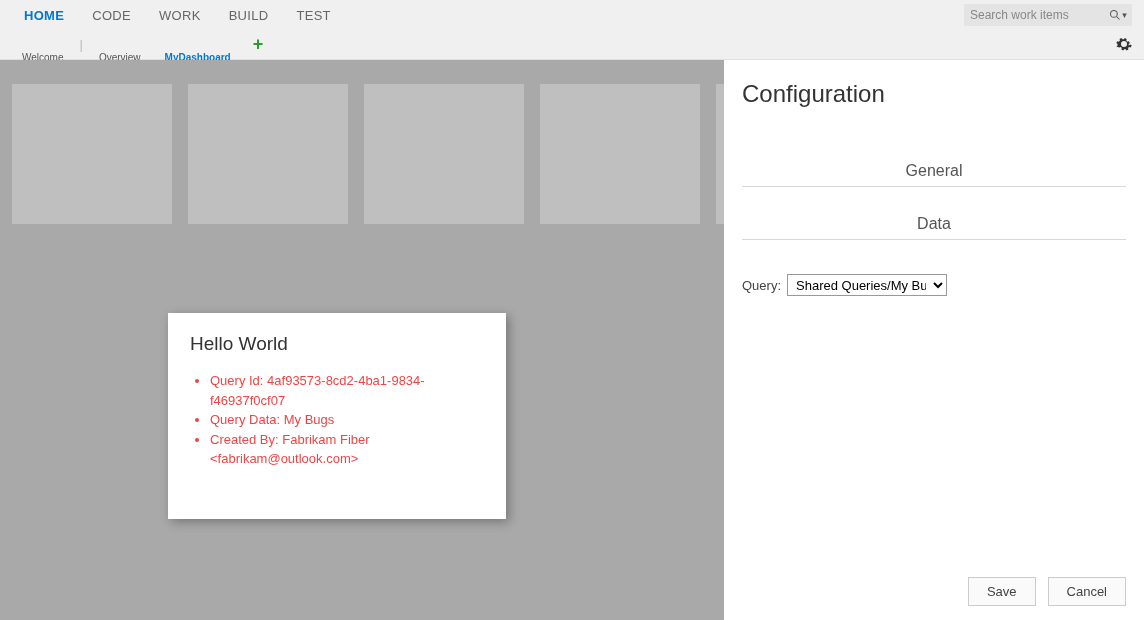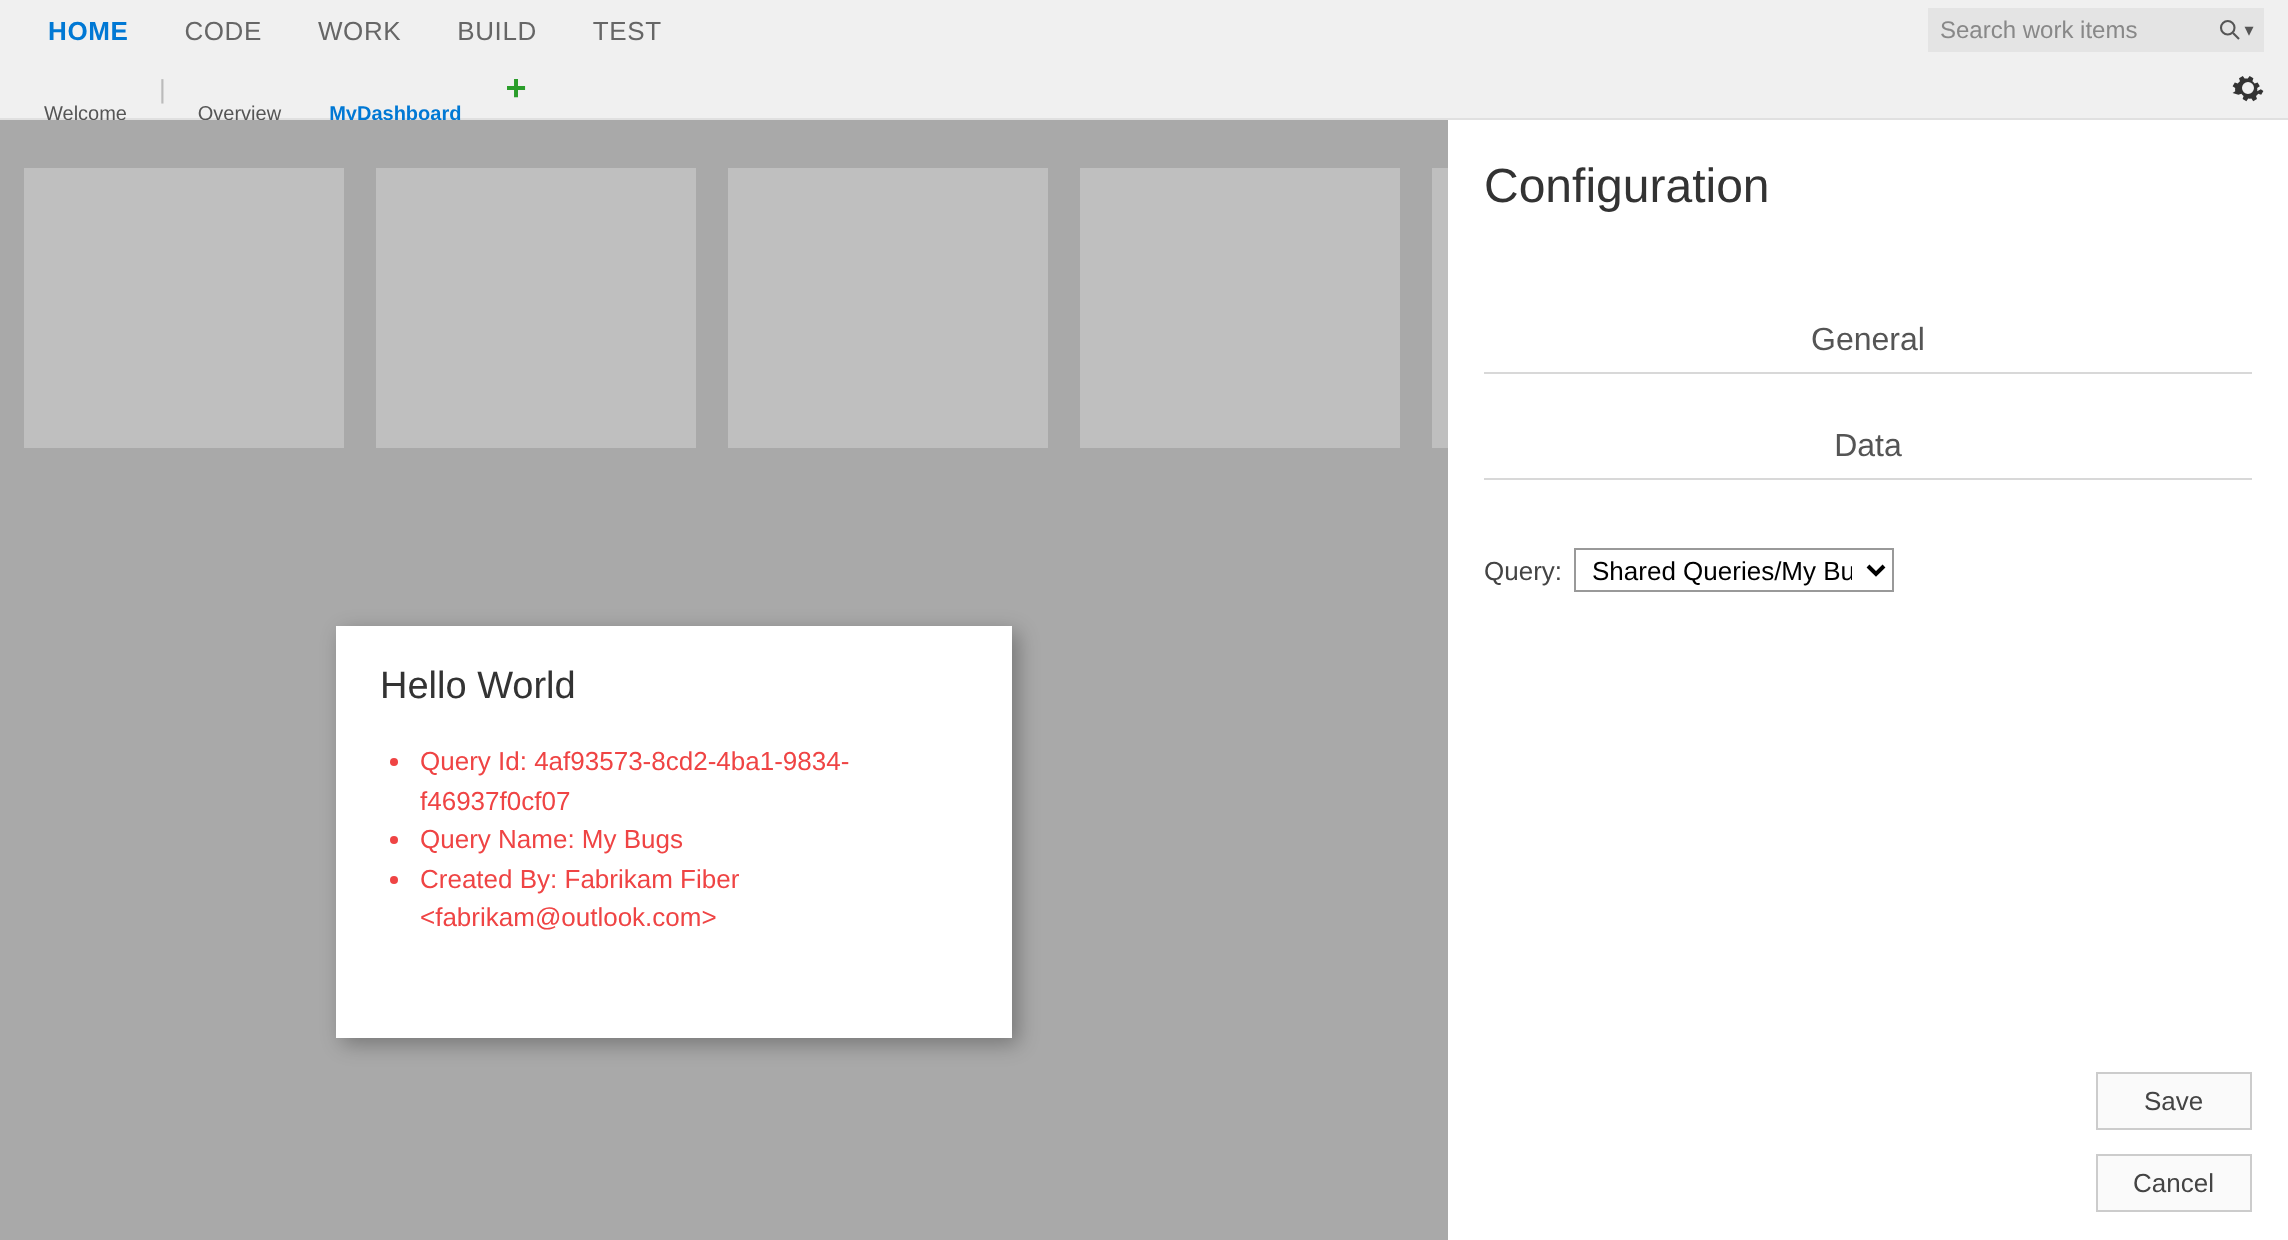--- a/index.html
+++ b/index.html
@@ -191,21 +191,20 @@
       width: 160px;
       height: 22px;
       background: #fff;
     }
     .panel-footer {
       position: absolute;
       bottom: 14px;
       right: 18px;
       display: flex;
       gap: 12px;
-      flex-direction: column;
     }
     .btn {
       border: 1px solid #ccc;
       background: #fafafa;
       padding: 6px 18px;
       font-size: 13px;
       color: #444;
       cursor: pointer;
     }
   </style>
@@ -250,21 +249,21 @@
     <div class="tile"></div>
     <div class="tile"></div>
     <div class="tile"></div>
     <div class="tile"></div>
     <div class="tile" style="width:30px"></div>
 
     <div class="widget-card">
       <div class="widget-title">Hello World</div>
       <ul class="widget-list">
         <li>Query Id: 4af93573-8cd2-4ba1-9834-f46937f0cf07</li>
-        <li>Query Name: My Bugs</li>
+        <li>Query Data: My Bugs</li>
         <li>Created By: Fabrikam Fiber &lt;fabrikam@outlook.com&gt;</li>
       </ul>
     </div>
   </div>
 
   <div class="config-panel">
     <div class="config-title">Configuration</div>
     <div class="section-header">General</div>
     <div class="section-header">Data</div>
 

